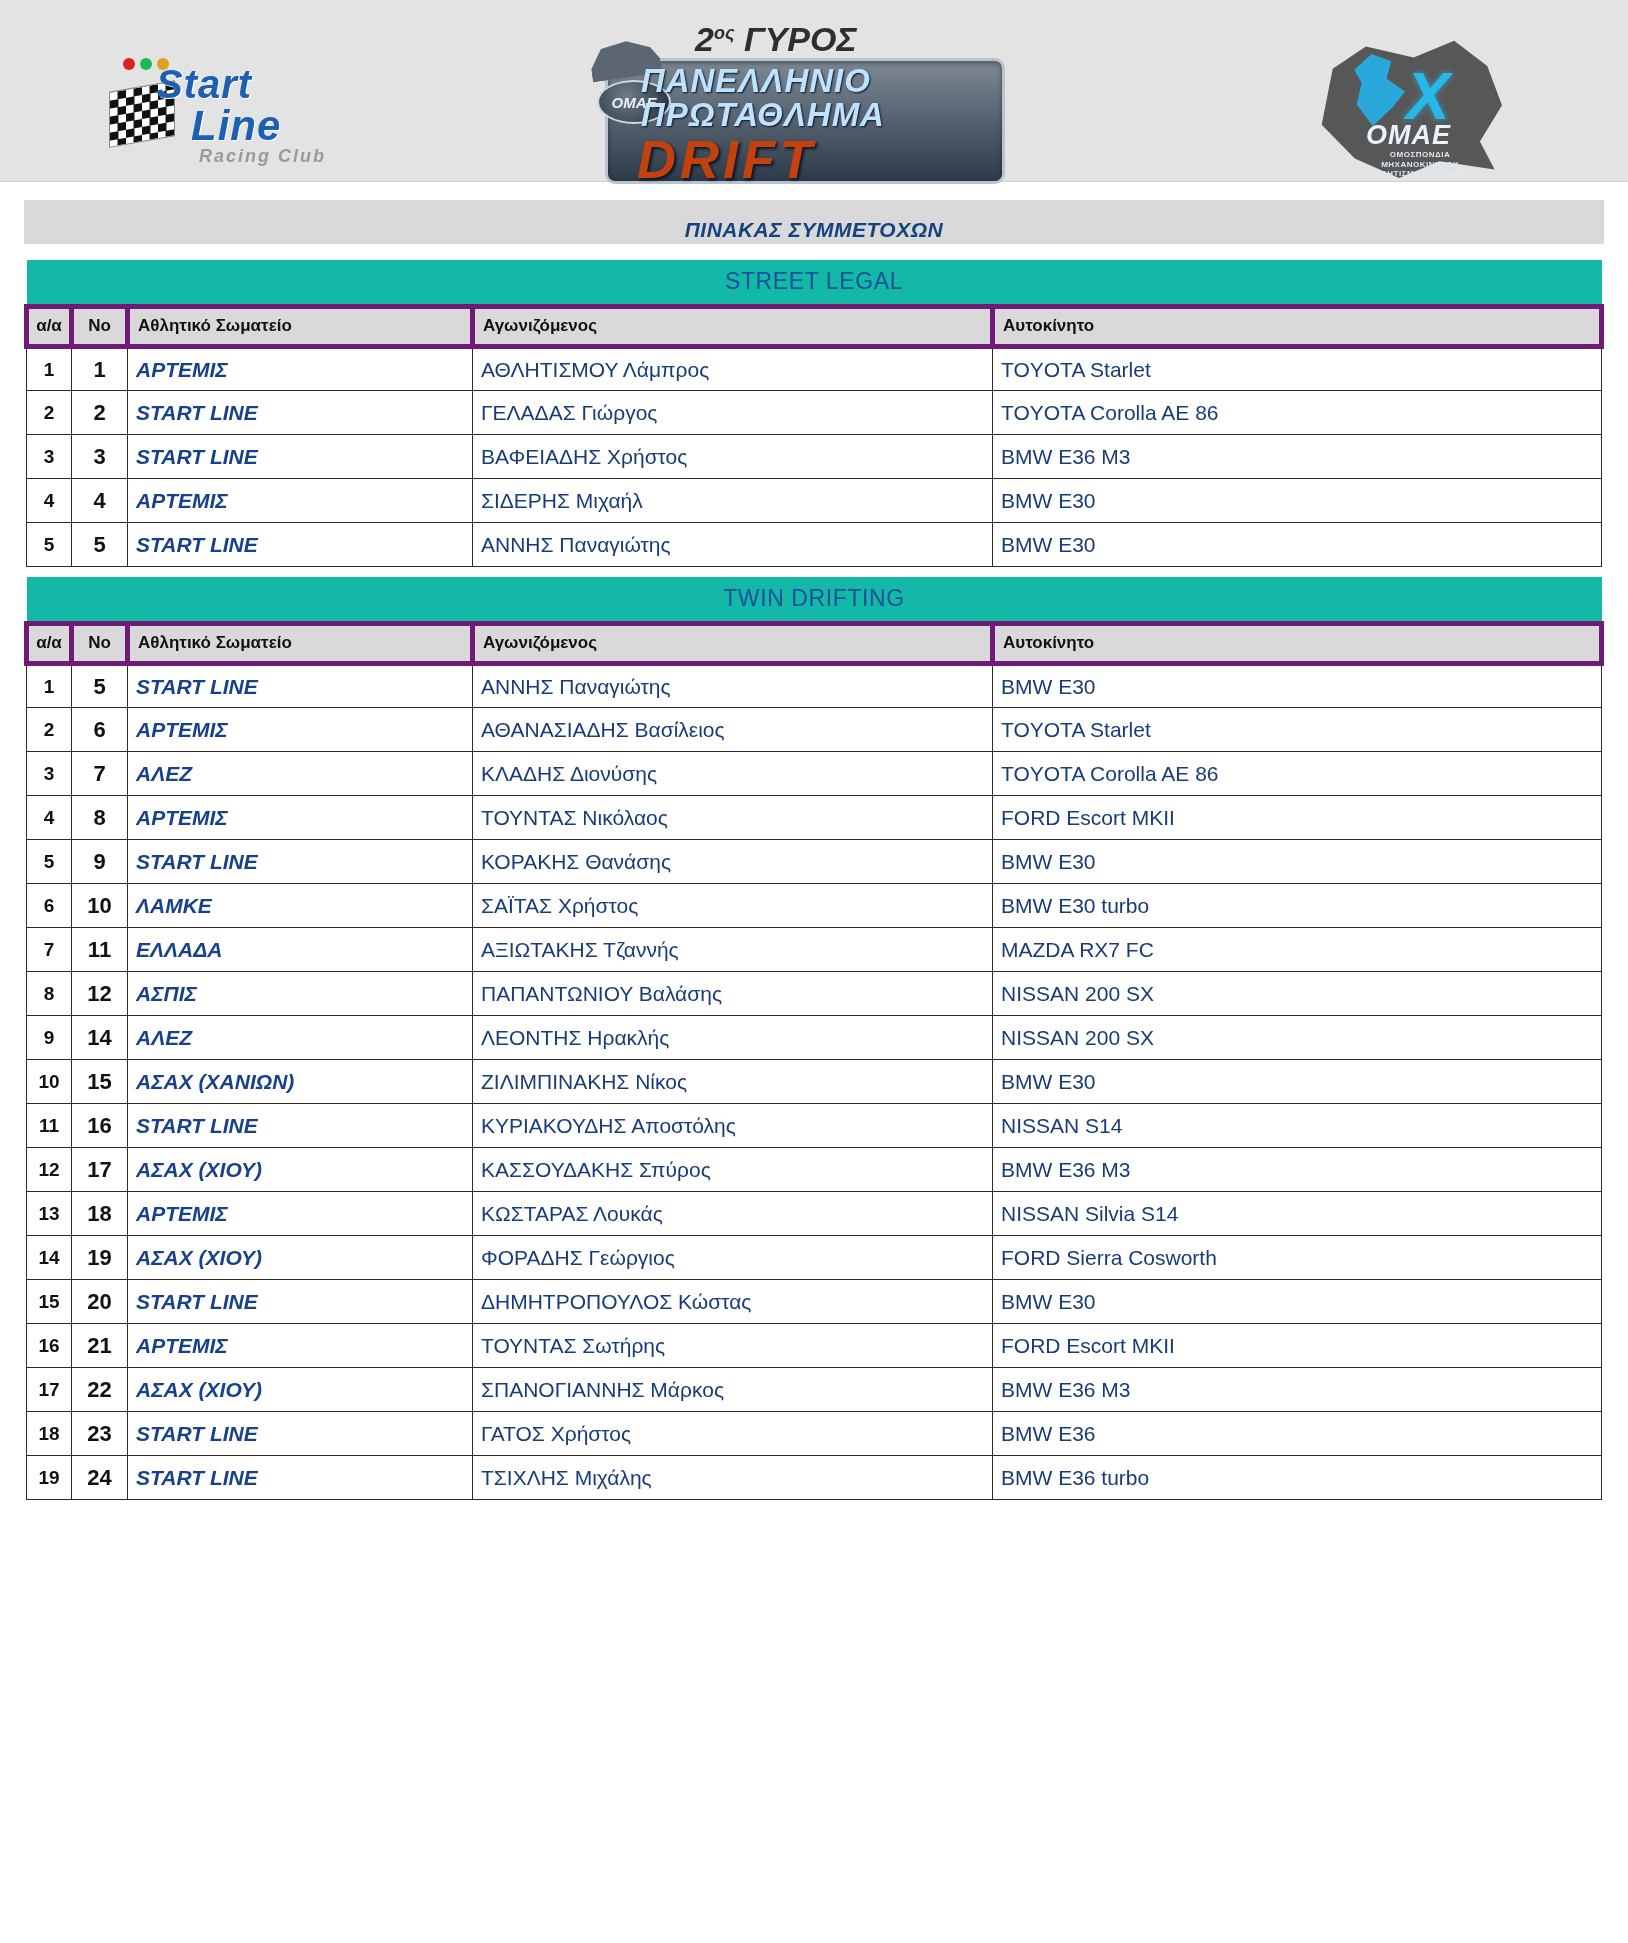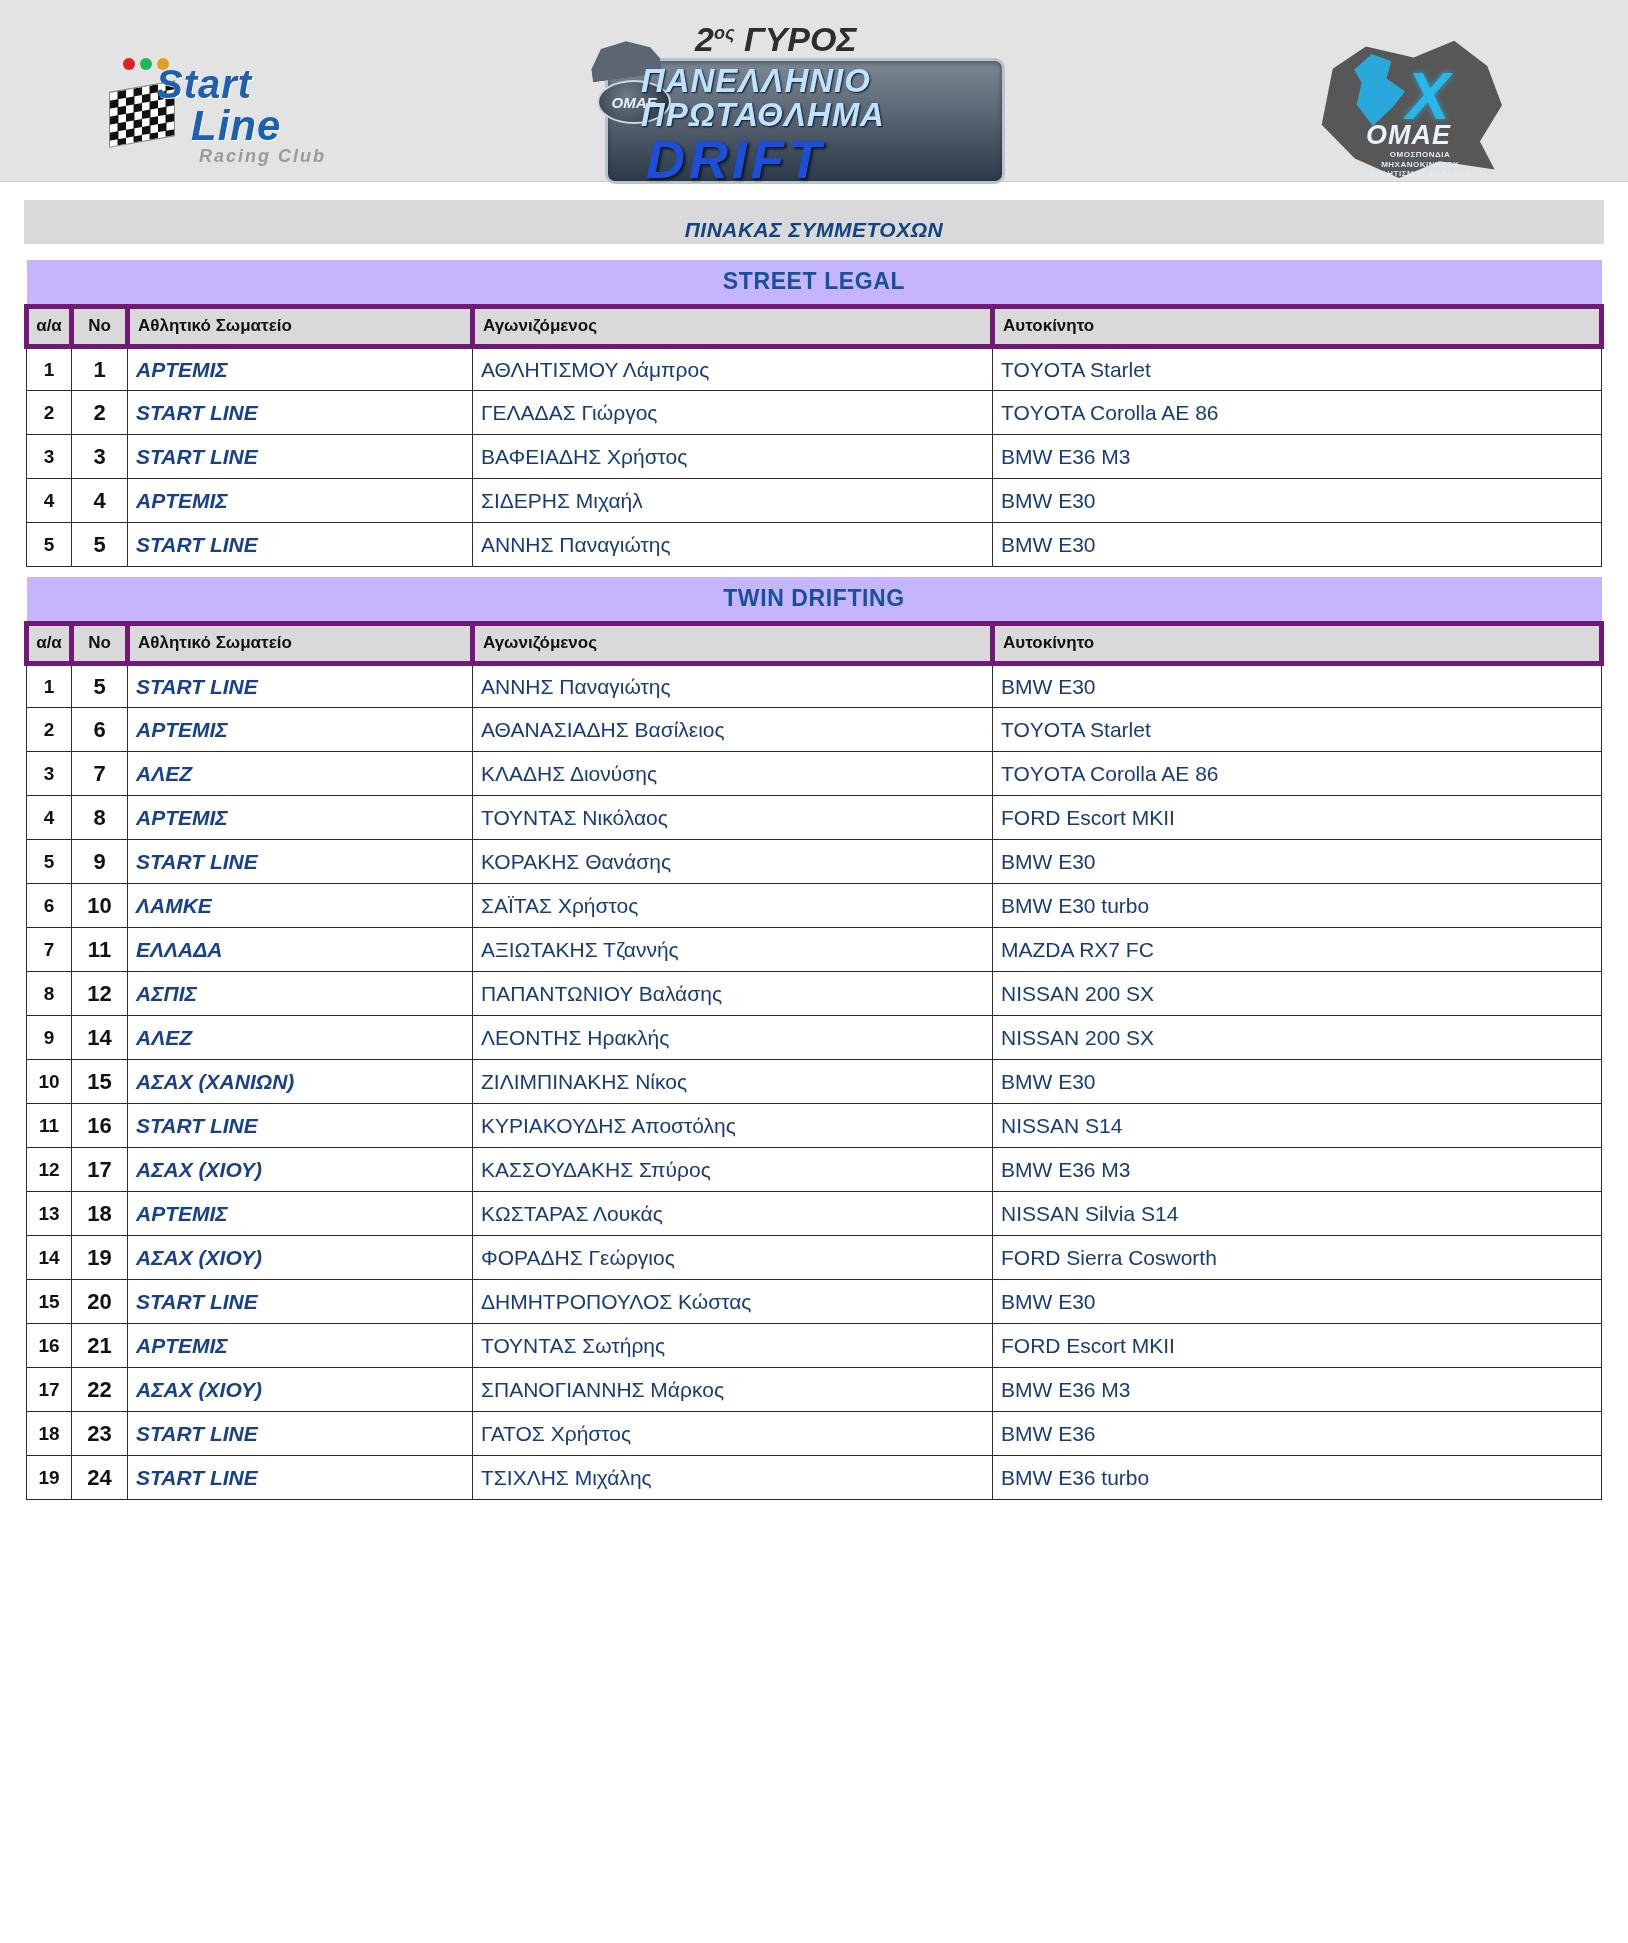--- a/index.html
+++ b/index.html
@@ -77,24 +77,24 @@
     border-collapse: collapse;
     table-layout: fixed;
   }
   col.c-aa { width: 45px; }
   col.c-no { width: 56px; }
   col.c-club { width: 345px; }
   col.c-driver { width: 520px; }
   col.c-car { width: auto; }
 
   tr.class-title td {
-    background: #c4b5fd;
+    background: #14b8a6;
     text-align: center;
     font-size: 23px;
-    font-weight: bold;
+    font-weight: normal;
     color: #1a4f9c;
     padding: 8px 0 9px 0;
     border: none;
     letter-spacing: .6px;
   }
   tr.head-row td {
     background: #d9d9d9;
     font-size: 17px;
     font-weight: bold;
     color: #111111;
@@ -184,23 +184,23 @@
     color: #bfe2ff; letter-spacing: 1px;
     text-shadow: 1px 1px 2px #0a1624;
   }
   .dr-line2 {
     position: absolute; left: 56px; top: 78px;
     font-size: 33px; font-weight: bold; font-style: italic;
     color: #bfe2ff; letter-spacing: 1px;
     text-shadow: 1px 1px 2px #0a1624;
   }
   .dr-line3 {
-    position: absolute; left: 61px; top: 110px;
+    position: absolute; left: 52px; top: 110px;
     font-size: 54px; font-weight: bold; font-style: italic;
-    color: #1d4ed8; letter-spacing: 4px;
+    color: #c2410c; letter-spacing: 4px;
     text-shadow: 2px 2px 3px #0a1624;
   }
   .dr-badge {
     position: absolute; left: 12px; top: 62px;
     width: 74px; height: 44px;
     border-radius: 50%;
     background: radial-gradient(circle at 40% 35%, #6f7b88, #222c38);
     border: 2px solid #cfd8e2;
     color: #e8f1fa;
     font-size: 15px; font-weight: bold; font-style: italic;

